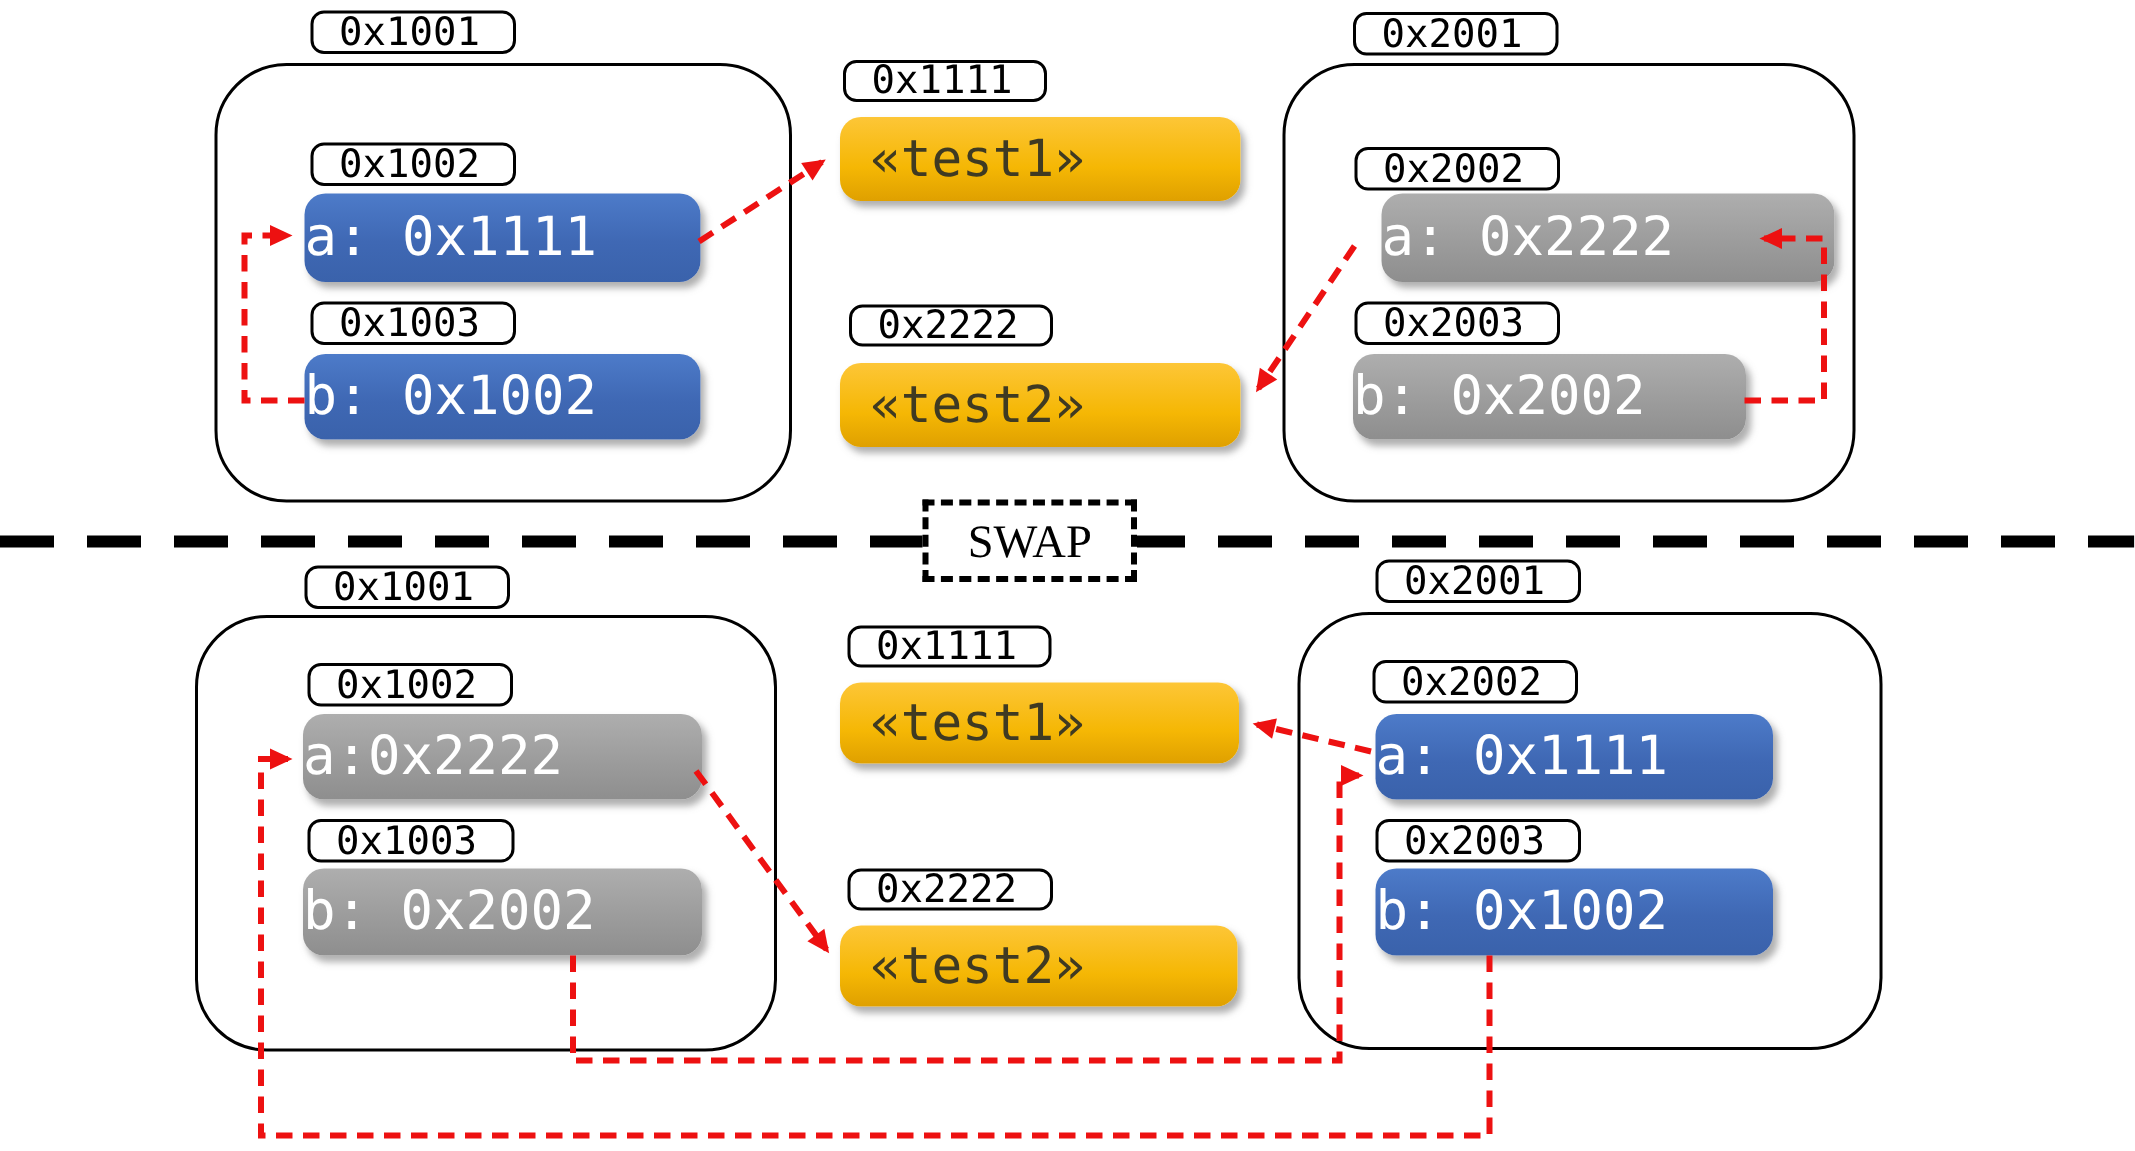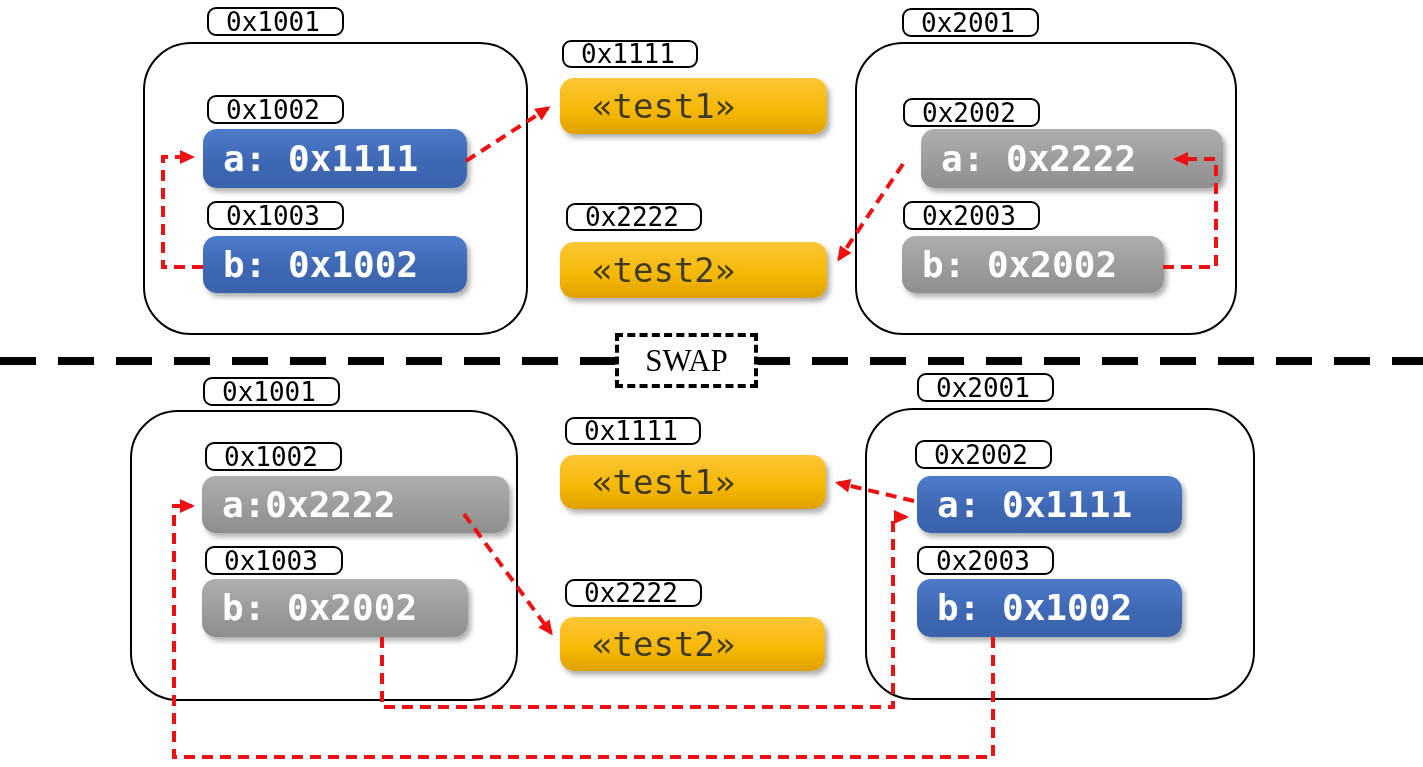--- a/index.html
+++ b/index.html
@@ -14,29 +14,29 @@
   }
   
   .addr-label{
     border:2.5px solid #000;border-radius:9px;background:#fff;
     font-size:26px;color:#000;display:flex;align-items:center;
     padding-left:17px;z-index:3;white-space:nowrap;line-height:1;
   }
   
   .var-box{
     border-radius:14px;color:#fff;font-size:36px;display:flex;align-items:center;
-    padding-left:20px;z-index:3;white-space:nowrap;
-    box-shadow:3px 4px 5px rgba(110,110,110,0.55);line-height:1;font-weight:bold;
+    z-index:3;white-space:nowrap;
+    box-shadow:3px 4px 5px rgba(110,110,110,0.55);line-height:1;
   }
   .var-box.blue{background:linear-gradient(180deg,#4d7bc9 0%,#3f68b4 55%,#3a62ab 100%);}
   .var-box.gray{background:linear-gradient(180deg,#aeaeae 0%,#9c9c9c 55%,#8e8e8e 100%);}
   
   .str-box{
     border-radius:14px;color:#3f3a22;font-size:34px;display:flex;align-items:center;
-    padding-left:32px;z-index:3;white-space:nowrap;
+    padding-left:20px;z-index:3;white-space:nowrap;
     background:linear-gradient(180deg,#fdc637 0%,#f5b704 60%,#dfa000 100%);
     box-shadow:3px 4px 5px rgba(110,110,110,0.55);line-height:1;
   }
   
   .divider{
     height:8px;z-index:1;
     background:repeating-linear-gradient(to right,#000 0 36px,#fff 36px 58px);
   }
   .swap-box{
     border:4px dashed #000;background:#fff;z-index:2;
@@ -74,21 +74,21 @@
   <div class="abs addr-label" style="left:903px;top:201px;width:137px;height:29px;">0x2003</div>
   <div class="abs var-box gray" style="left:902px;top:236px;width:262px;height:57px;">b: 0x2002</div>
 
   <div class="abs divider" style="left:0;top:357px;width:1423px;"></div>
   <div class="abs swap-box" style="left:615px;top:333px;width:143px;height:55px;font-family:Liberation Serif, serif;">SWAP</div>
 
   <div class="abs addr-label" style="left:203px;top:377px;width:137px;height:29px;">0x1001</div>
   <div class="abs frame" style="left:130px;top:410px;width:388px;height:291px;"></div>
 
   <div class="abs addr-label" style="left:205px;top:442px;width:137px;height:29px;">0x1002</div>
-  <div class="abs var-box gray" style="left:202px;top:476px;width:307px;height:57px;">a:0x2222</div>
+  <div class="abs var-box gray" style="left:202px;top:476px;width:266px;height:57px;">a:0x2222</div>
 
   <div class="abs addr-label" style="left:205px;top:546px;width:138px;height:29px;">0x1003</div>
   <div class="abs var-box gray" style="left:202px;top:579px;width:266px;height:58px;">b: 0x2002</div>
 
   <div class="abs addr-label" style="left:565px;top:417px;width:136px;height:28px;">0x1111</div>
   <div class="abs str-box" style="left:560px;top:455px;width:266px;height:54px;">«test1»</div>
 
   <div class="abs addr-label" style="left:565px;top:579px;width:137px;height:28px;">0x2222</div>
   <div class="abs str-box" style="left:560px;top:617px;width:265px;height:54px;">«test2»</div>
 

